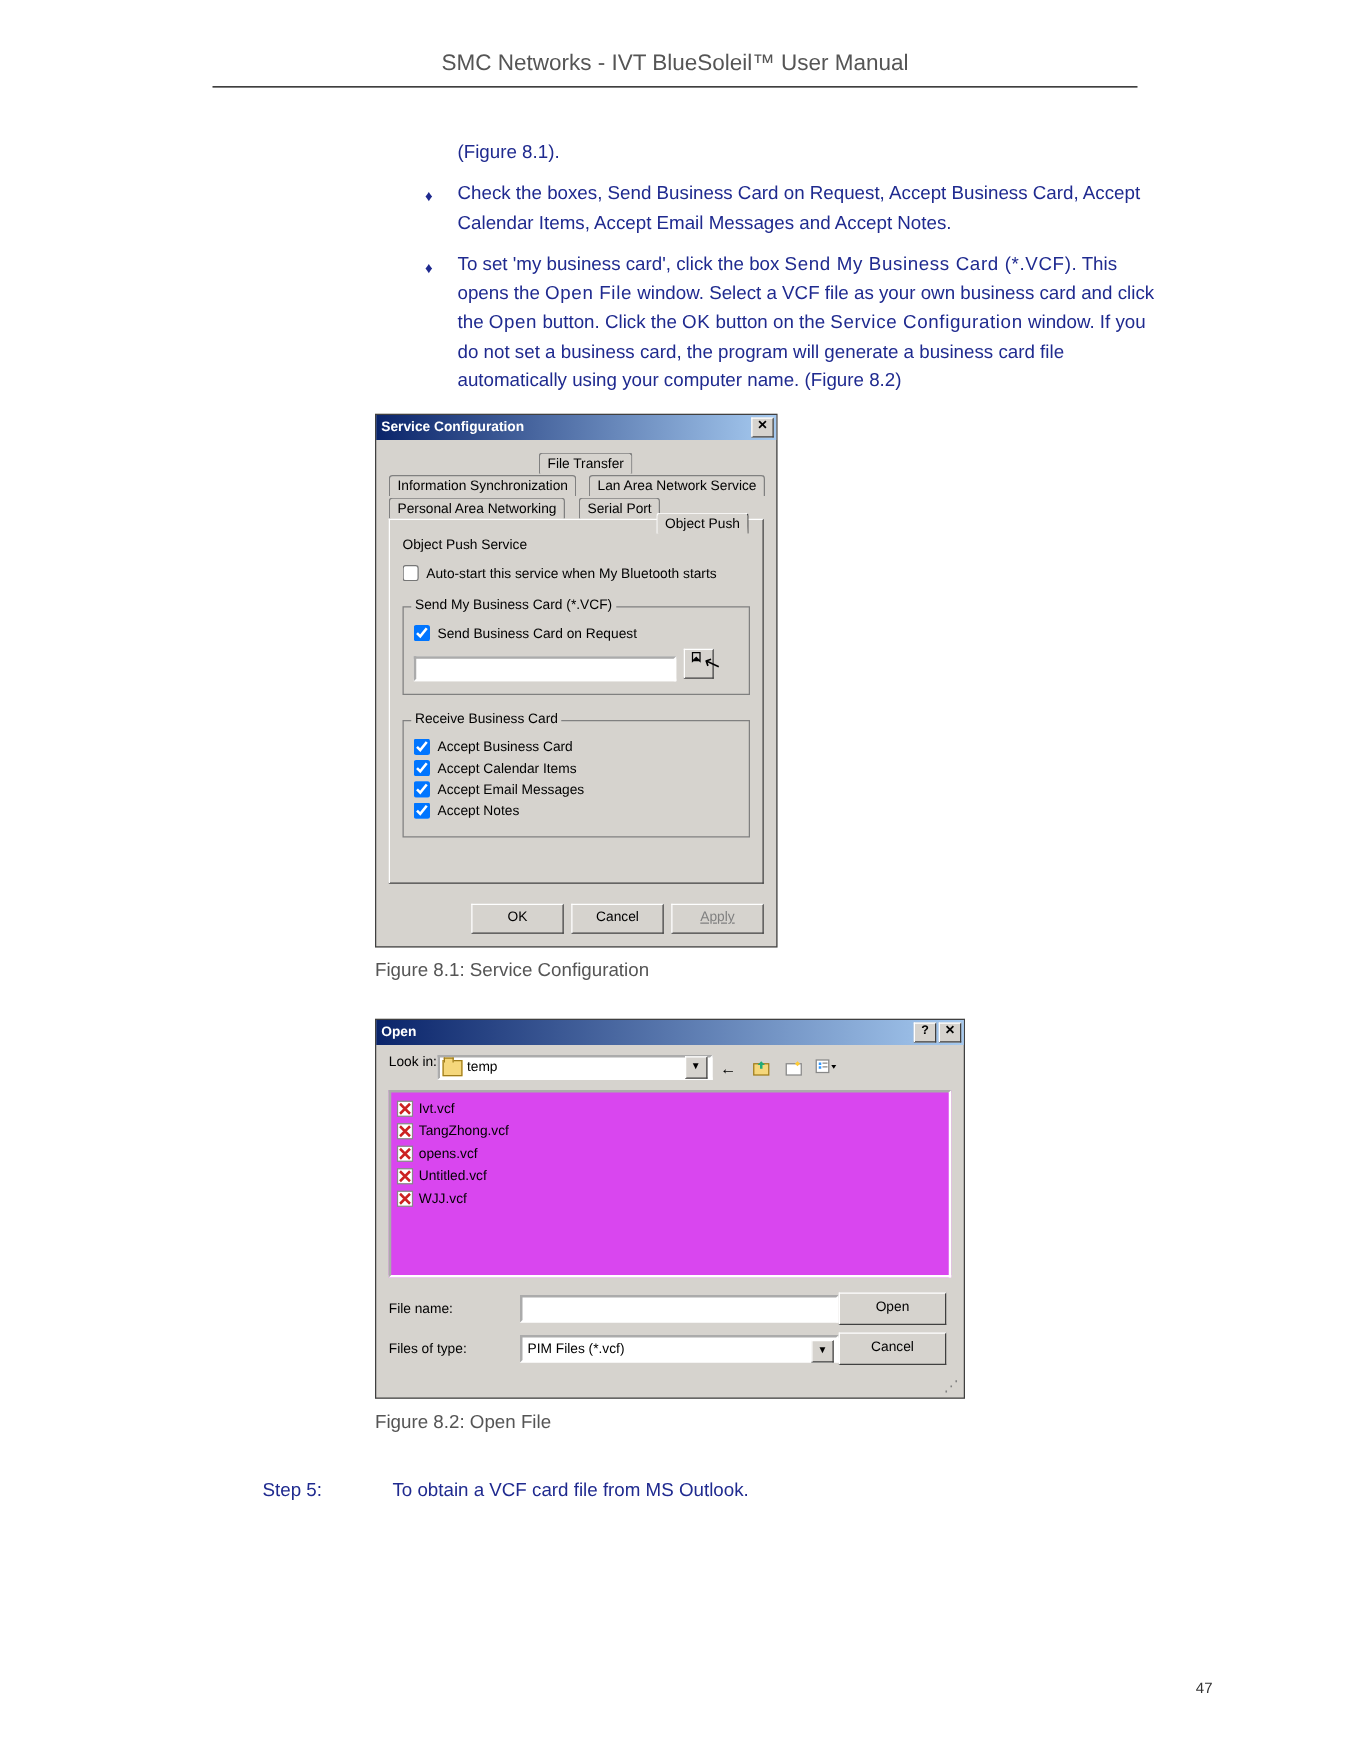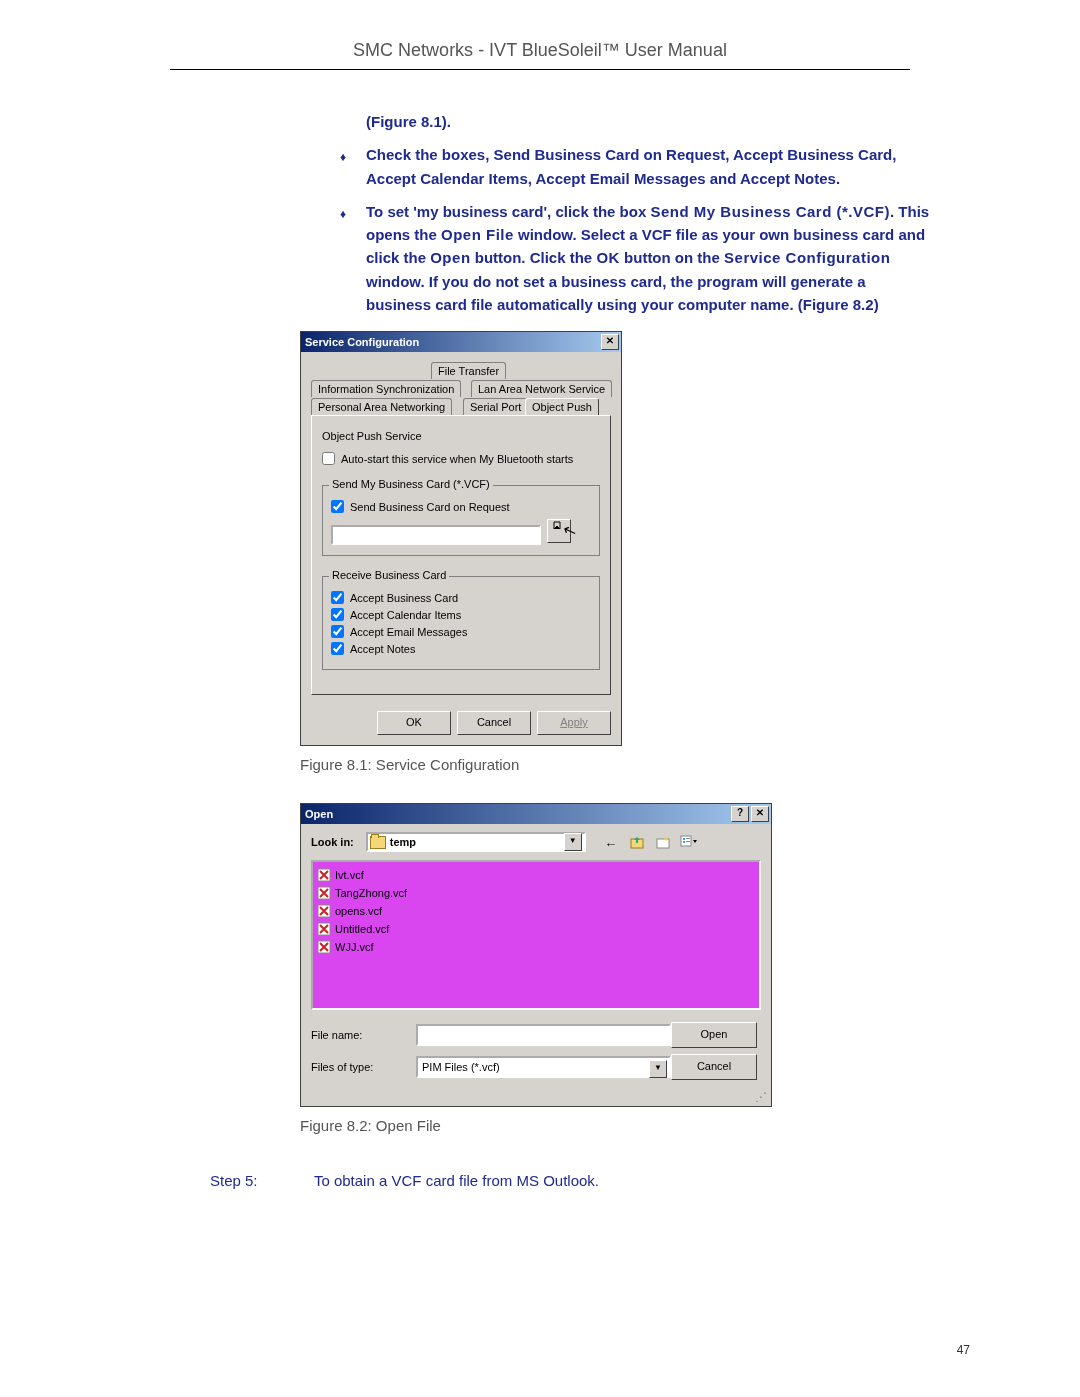--- a/index.html
+++ b/index.html
@@ -25,21 +25,20 @@
     padding-bottom: 8px;
     border-bottom: 1px solid #000;
     margin: 0 60px 40px 60px;
     text-align: center;
   }
   .body-text {
     color: #1f2a8f;
     line-height: 1.55;
     margin-left: 230px;
     margin-right: 40px;
-    font-weight: bold;
   }
   .bullet-list {
     list-style: none;
     padding: 0;
     margin: 0;
   }
   .bullet-list li {
     position: relative;
     padding-left: 26px;
     margin-bottom: 10px;
@@ -114,21 +113,21 @@
     white-space: nowrap;
   }
   .svc-tab.active {
     border-color:#fff #404040 #d6d3ce #fff;
     z-index:2;
   }
   .svc-panel {
     border:1px solid #fff;
     border-right-color:#404040; border-bottom-color:#404040;
     background:#d6d3ce;
-    padding: 14px 10px 24px 10px;
+    padding: 14px 10px 36px 10px;
     position: relative;
     margin-top:-1px;
   }
   .svc-label { margin-bottom: 10px; }
   .svc-check { display:flex; align-items:center; gap:6px; margin: 4px 0; }
   .svc-check input { width:13px; height:13px; margin:0; }
   .svc-fieldset {
     border:1px solid #808080;
     border-top-color:#808080;
     padding: 10px 8px 10px 8px;
@@ -195,23 +194,22 @@
   .open-titlebar .title { flex:1; }
   .open-titlebtn {
     width:16px; height:14px;
     background:#d6d3ce;
     border:1px solid #fff;
     border-right-color:#404040; border-bottom-color:#404040;
     color:#000; font-size:10px; line-height:12px; font-weight:bold;
     text-align:center; margin-left:2px;
   }
   .open-toolbar {
-    display:flex; align-items:center; gap:12px;
+    display:flex; gap:0;
     padding:8px 10px 4px 10px;
-    font-weight:bold;
   }
   .open-combo {
     flex:0 0 220px; height:20px;
     border:2px inset #fff; background:#fff;
     display:flex; align-items:center; padding:0 2px;
     box-sizing:border-box;
     position:relative;
   }
   .open-combo .dd {
     width:16px; height:16px;
@@ -311,21 +309,21 @@
     <div class="svc-body">
       <div class="svc-tabs">
         <div class="svc-tab" style="left:120px; top:0;">File Transfer</div>
         <div class="svc-tab" style="left:0; top:18px;">Information Synchronization</div>
         <div class="svc-tab" style="left:160px; top:18px;">Lan Area Network Service</div>
 
       </div>
       <div class="svc-tabs" style="height:18px;">
         <div class="svc-tab" style="left:0; top:0;">Personal Area Networking</div>
         <div class="svc-tab" style="left:152px; top:0;">Serial Port</div>
-        <div class="svc-tab active" style="left:214px; top:0;">Object Push</div>
+        <div class="svc-tab active" style="left:214px; top:12px;">Object Push</div>
       </div>
       <div class="svc-panel">
         <div class="svc-label">Object Push Service</div>
         <label class="svc-check">
           <input type="checkbox" style="">
           <span>Auto-start this service when My Bluetooth starts</span>
         </label>
 
         <div class="svc-fieldset">
           <div class="legend">Send My Business Card (*.VCF)</div>

